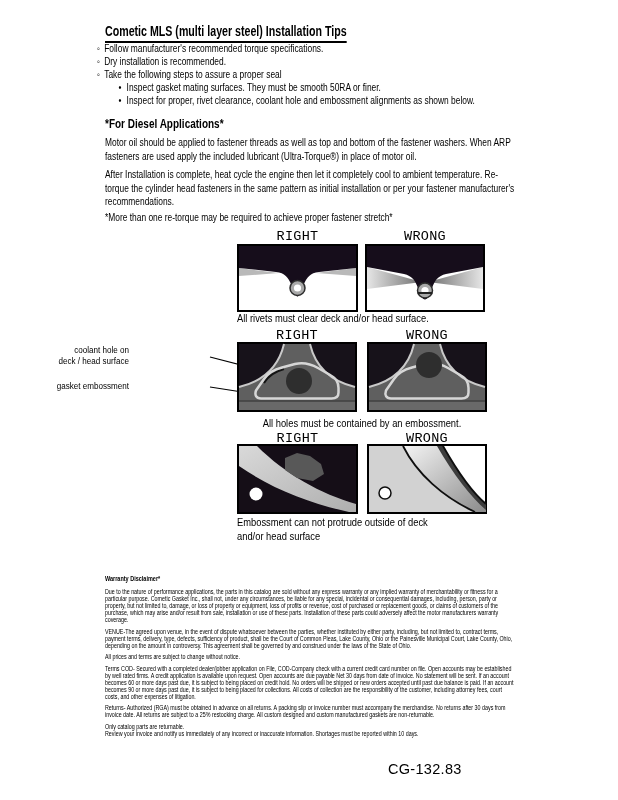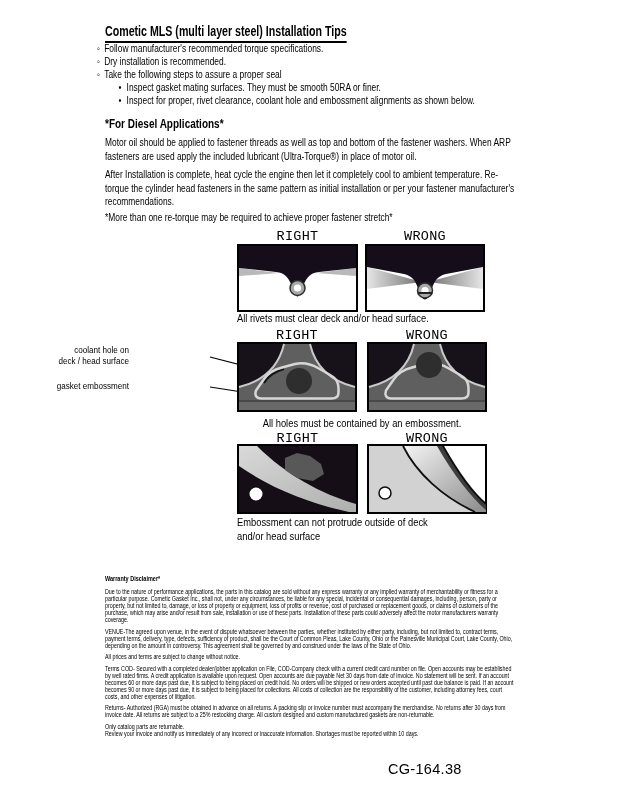--- a/index.html
+++ b/index.html
@@ -174,15 +174,15 @@
     <p class="lh">Warranty Disclaimer*</p>
     <p>Due to the nature of performance applications, the parts in this catalog are sold without any express warranty or any implied warranty of merchantability or fitness for a particular purpose.  Cometic Gasket Inc., shall not, under any circumstances, be liable for any special, incidental or consequential damages, including, person, party or property, but not limited to, damage, or loss of property or equipment, loss of profits or revenue, cost of purchased or replacement goods, or claims of customers of the purchase, which may arise and/or result from sale, installation or use of these parts.  Installation of these parts could adversely affect the motor manufacturers warranty coverage.</p>
     <p>VENUE-The agreed upon venue, in the event of dispute whatsoever between the parties, whether instituted by either party, including, but not limited to, contract terms, payment terms, delivery, type, defects, sufficiency of product, shall be the Court of Common Pleas, Lake County, Ohio or the Painesville Municipal Court, Lake County, Ohio, depending on the amount in controversy. This agreement shall be governed by and construed under the laws of the State of Ohio.</p>
     <p>All prices and terms are subject to change without notice.</p>
     <p>Terms COD- Secured with a completed dealer/jobber application on File, COD-Company check with a current credit card number on file.  Open accounts may be established by well rated firms.  A credit application is available upon request.  Open accounts are due payable Net 30 days from date of invoice.  No statement will be sent.  If an account becomes 60 or more days past due, it is subject to being placed on credit hold.  No orders will be shipped or new orders accepted until past due balance is paid.  If an account becomes 90 or more days past due, it is subject to being placed for collections.  All costs of collection are the responsibility of the customer, including attorney fees, court costs, and other expenses of litigation.</p>
     <p>Returns- Authorized (RGA) must be obtained in advance on all returns.  A packing slip or invoice number must accompany the merchandise.  No returns after 30 days from invoice date.  All returns are subject to a 25% restocking charge.  All custom designed and custom manufactured gaskets are non-returnable.</p>
     <p class="pre">Only catalog parts are returnable.
 Review your invoice and notify us immediately of any incorrect or inaccurate information.  Shortages must be reported within 10 days.</p>
   </div>
 
-  <div class="abs footer-code" style="left:388px;top:761px;">CG-164.38</div>
+  <div class="abs footer-code" style="left:388px;top:761px;">CG-132.83</div>
 
 </div>
 
 </body></html>

